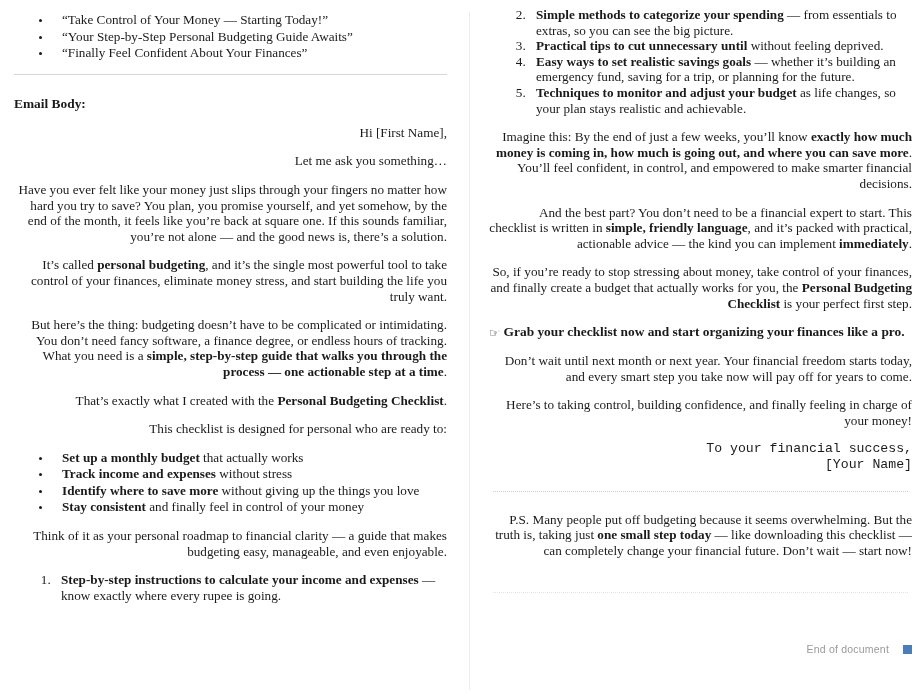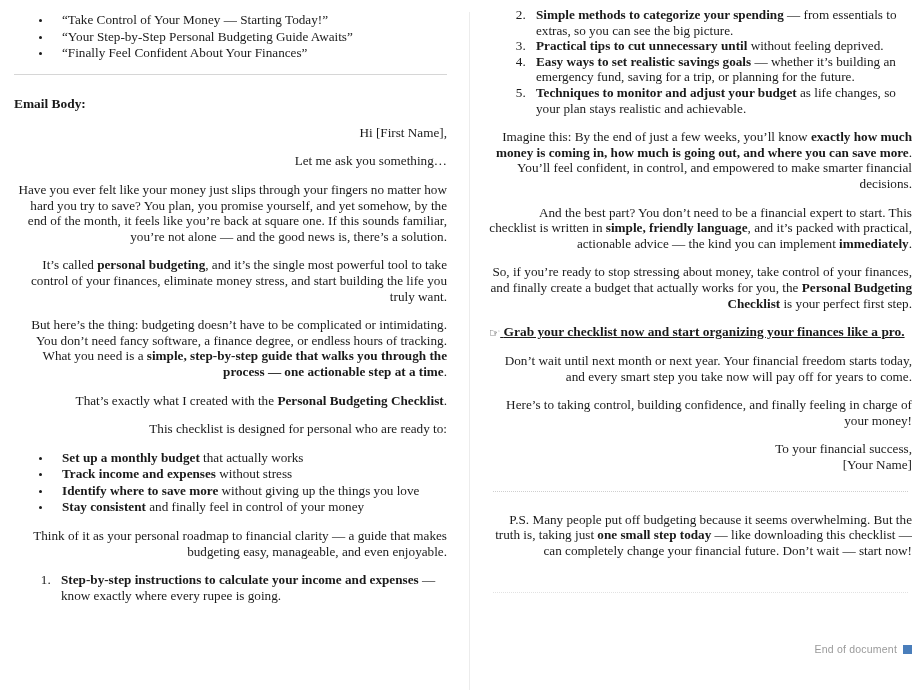--- a/index.html
+++ b/index.html
@@ -117,47 +117,46 @@
     font-size: 12px;
     display: inline-block;
     vertical-align: -1px;
     margin-right: 3px;
     color: #1a1a1a;
   }
   .cta-line {
     font-weight: bold;
     font-size: 13.4px;
     margin: 0 0 13px 0;
-    text-decoration: underline;
   }
   .ps-heading {
     font-weight: bold;
     font-size: 13.2px;
     margin: 0 0 1px 0;
   }
 
   .footer {
     position: absolute;
     right: 12px;
     bottom: 40px;
     display: flex;
     align-items: center;
-    gap: 6px;
+    gap: 14px;
     font-family: "Liberation Sans", sans-serif;
     font-size: 10.5px;
     color: #9a9a9a;
     letter-spacing: 0.2px;
   }
   .footer-square {
     width: 9px;
     height: 9px;
     background: #4a7ebb;
     display: inline-block;
   }
-  .sig-line { margin: 0; }
+  .sig-line { margin: 0; font-family: Liberation Mono, monospace; }
 </style>
 </head>
 <body>
 
 <div class="page">
 
   <div class="col col-left">
 
 
     <ul class="bullets">

